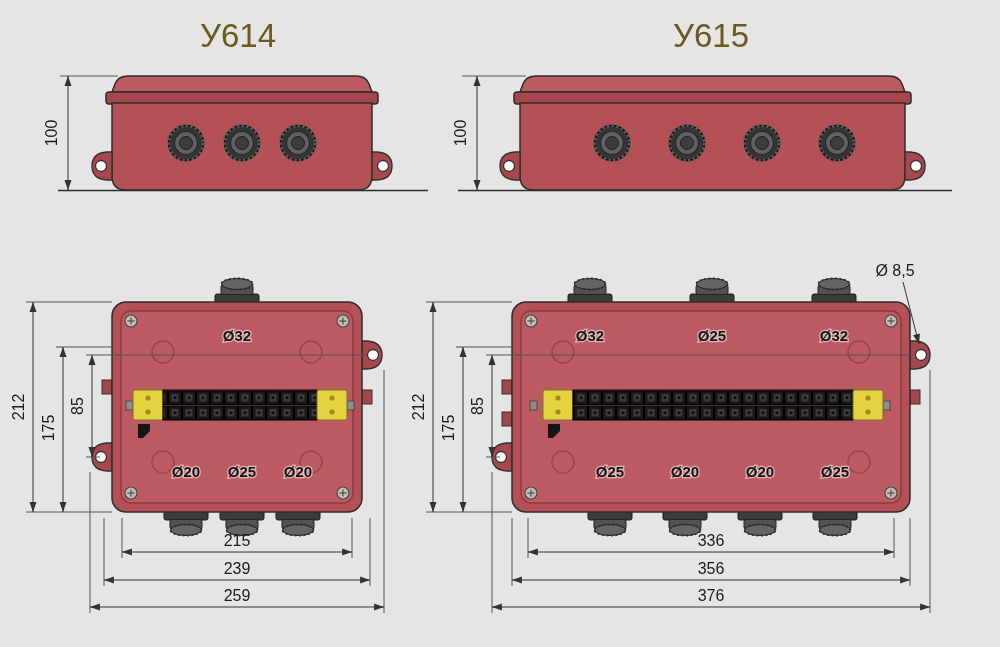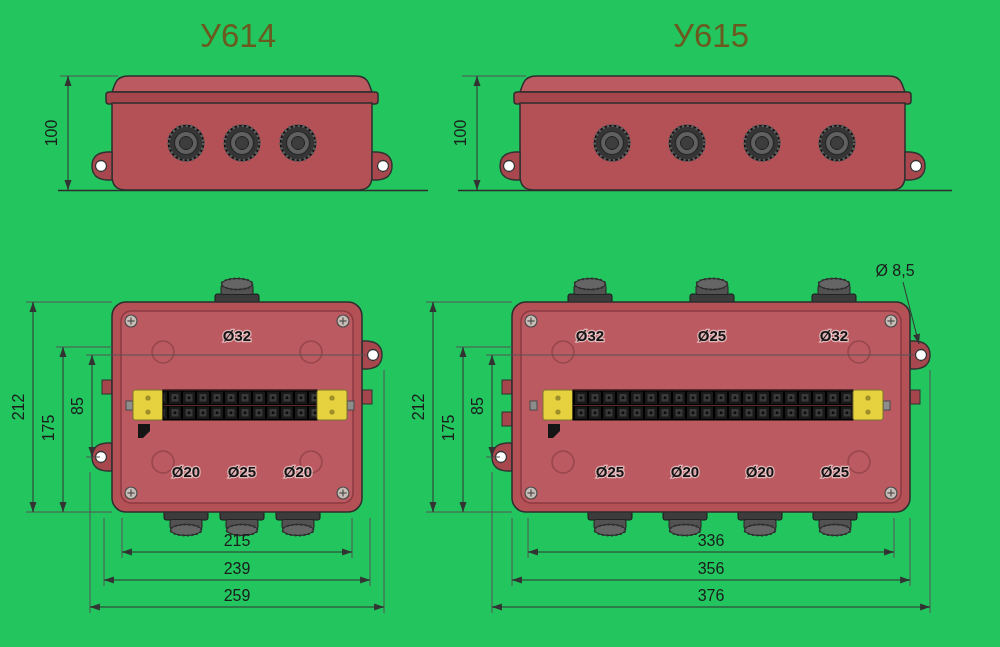--- a/index.html
+++ b/index.html
@@ -1,16 +1,16 @@
 <!DOCTYPE html>
 <html><head>
 <meta charset="utf-8">
 <style>
   html,body{margin:0;padding:0;background:#ffffff;}
-  .stage{position:relative;width:1000px;height:647px;background:#22c55e;overflow:hidden;
+  .stage{position:relative;width:1000px;height:647px;background:#e5e5e5;overflow:hidden;
          font-family:"Liberation Sans", sans-serif;text-align:right;}
   svg text{font-family:"Liberation Sans", sans-serif;}
   .title{font-size:33px;font-weight:500;}
   .dim-num{font-size:16px;fill:#1c1c1c;text-anchor:middle;}
   .hole-lbl{font-size:15px;font-weight:700;fill:#141414;text-anchor:middle;
             paint-order:stroke;stroke:rgba(255,255,255,0.55);stroke-width:2.5px;}
   .note{font-size:16px;fill:#1c1c1c;text-anchor:middle;}
   .dimline{stroke:#333333;stroke-width:1;fill:none;}
   .extline{stroke:#555555;stroke-width:1;fill:none;}
   .outline{stroke:#2e2e2e;stroke-width:1.5;}

